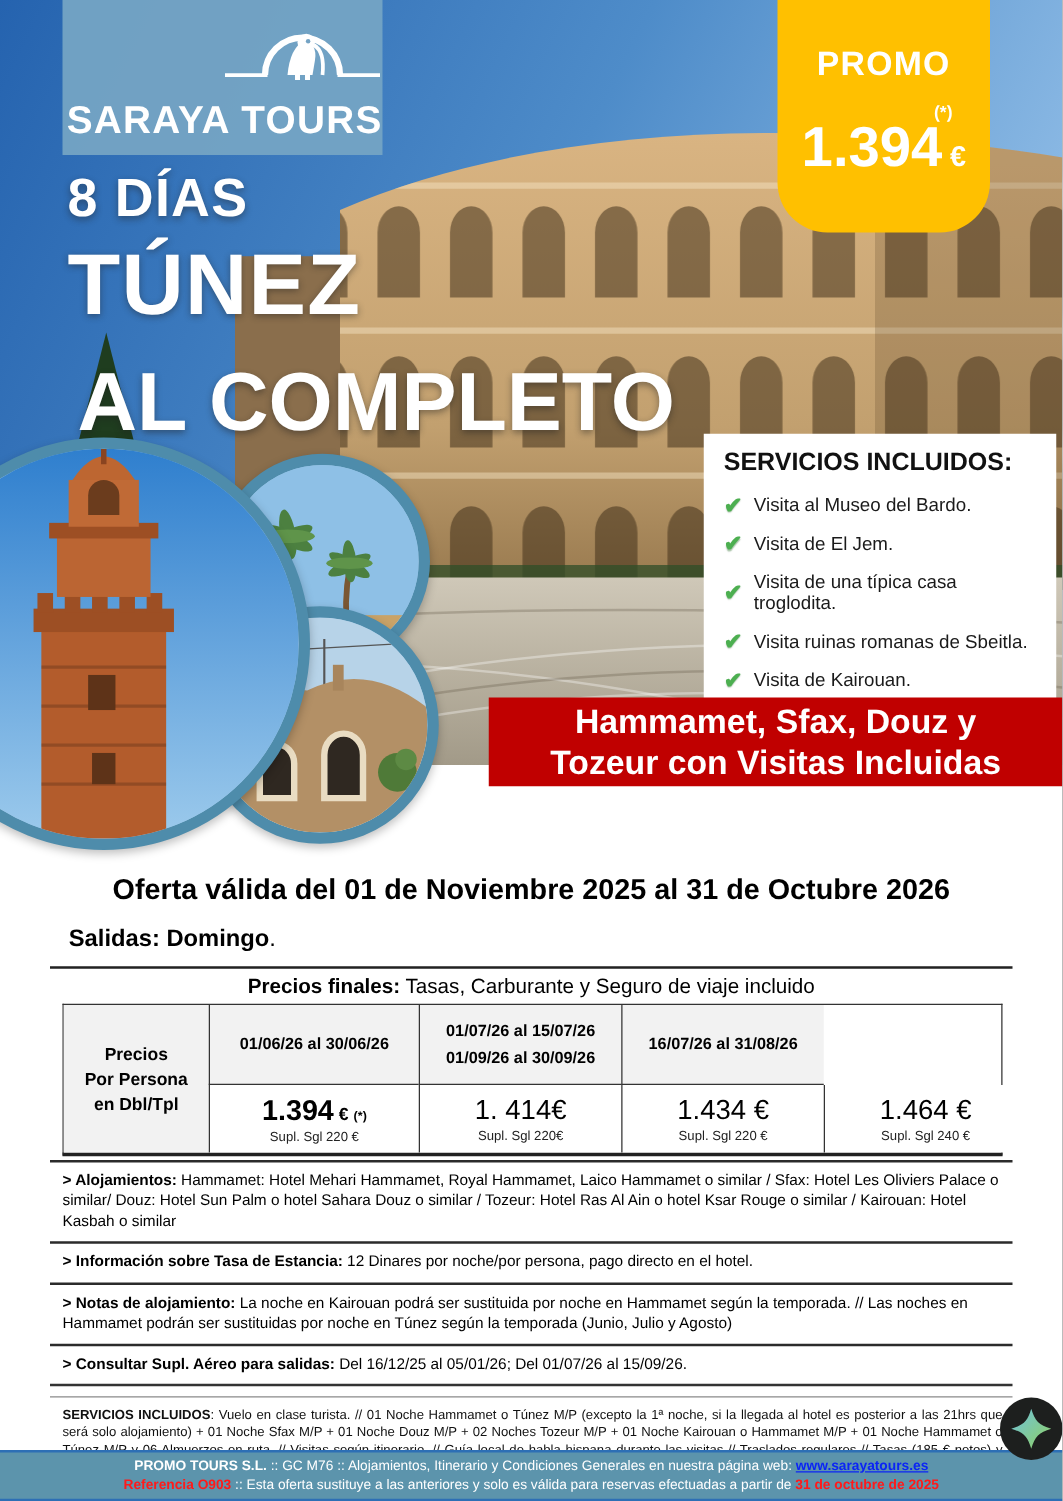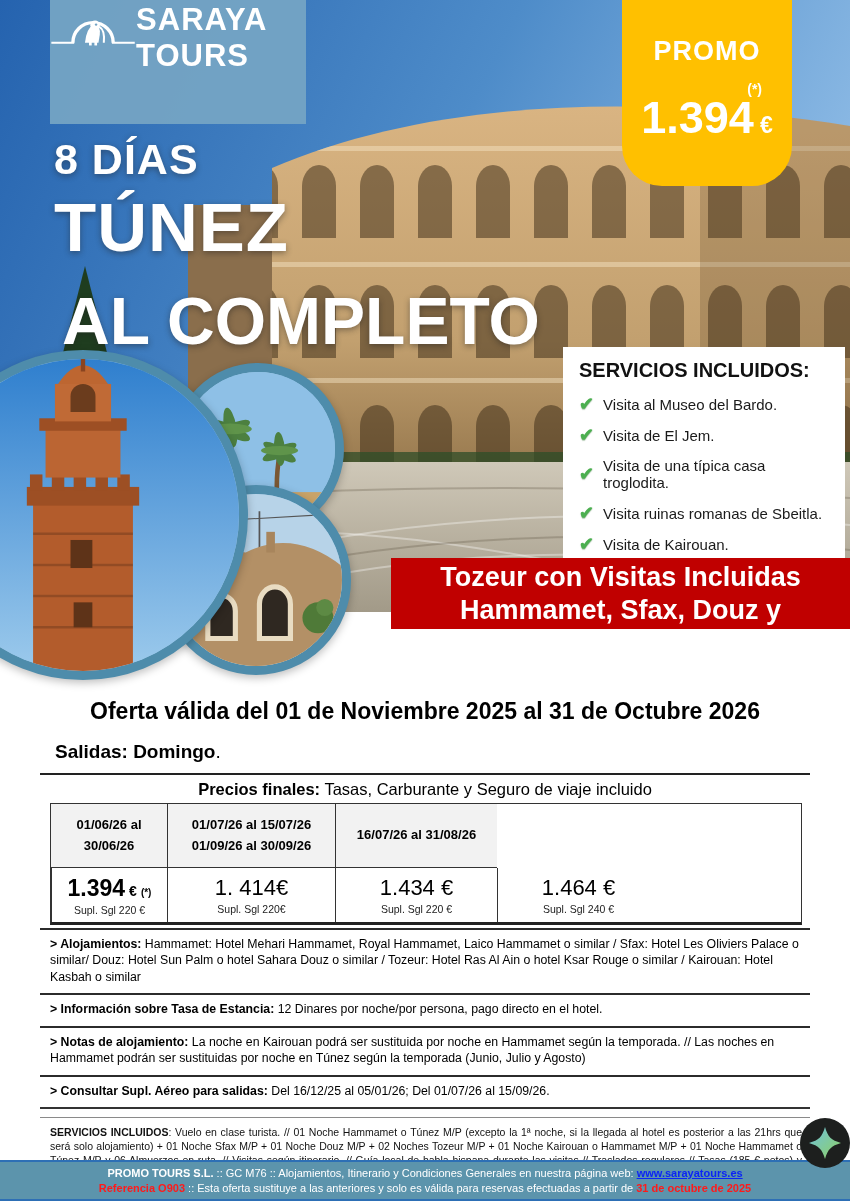--- a/index.html
+++ b/index.html
@@ -5,21 +5,21 @@
   * { margin:0; padding:0; box-sizing:border-box; }
   html,body { background:#888; }
   body { font-family:"Liberation Sans", sans-serif; }
   .page{ position:relative; width:850px; height:1201px; margin:0 auto; background:#fff; overflow:hidden; }
 
   
   .hero{ position:absolute; top:0; left:0; width:850px; height:612px; }
   .hero-backdrop{ position:absolute; inset:0; }
 
   .logo-box{ position:absolute; left:50px; top:0; width:256px; height:124px;
-    background:rgba(116,163,196,.96); display:flex; flex-direction:row; align-items:flex-start; justify-content:flex-end;
+    background:rgba(116,163,196,.96); display:flex; flex-direction:column; align-items:flex-end; justify-content:flex-end;
     padding-bottom:10px; z-index:3; }
   .logo-name{ color:#fff; font-weight:bold; font-size:31px; letter-spacing:1px; margin-top:2px; }
 
   .promo-badge{ position:absolute; left:622px; top:0; width:170px; height:186px; background:#FFC000;
     border-radius:0 0 40px 40px; z-index:3; color:#fff; text-align:center; }
   .promo-word{ font-size:27px; font-weight:800; margin-top:36px; letter-spacing:1px; }
   .promo-star{ font-size:14px; font-weight:bold; text-align:right; padding-right:30px; margin-top:14px; }
   .promo-price{ display:flex; align-items:baseline; justify-content:center; gap:6px; margin-top:-2px; }
   .promo-price .num{ font-size:45px; font-weight:800; line-height:1; }
   .promo-price .cur{ font-size:23px; font-weight:800; }
@@ -212,22 +212,22 @@
         <span class="check">✔</span>
         <span class="service-text">Visita de Kairouan.</span>
       </div>
       <div class="service-item">
         <span class="check">✔</span>
         <span class="service-text">Visita de Cartago y Sidi Bou Said.</span>
       </div>
     </div>
 
     <div class="red-banner">
+      <div>Hammamet, Sfax, Douz y</div>
       <div>Tozeur con Visitas Incluidas</div>
-      <div>Hammamet, Sfax, Douz y</div>
     </div>
 
     <div class="circle circle-palm">
       <svg viewBox="0 0 100 100" preserveAspectRatio="none">
         <rect width="100" height="100" fill="#8ec0e6"></rect>
         <rect y="78" width="100" height="22" fill="#c9a368"></rect>
         <g stroke="#7a5733" stroke-width="3" fill="none">
           <path d="M30,88 q4,-28 2,-48"></path>
             <path d="M63,90 q-2,-20 1,-36"></path>
         </g>
@@ -299,20 +299,25 @@
 
   <div class="main">
     <div class="offer-validity">Oferta válida del 01 de Noviembre 2025 al 31 de Octubre 2026</div>
 
     <div class="departures"><b>Salidas: Domingo</b><span>.</span></div>
 
     <div class="table-toprule"></div>
     <div class="table-caption"><b>Precios finales:</b><span> Tasas, Carburante y Seguro de viaje incluido</span></div>
 
     <div class="ptable">
+      <div class="cell-rowlabel">
+        <span>Precios</span>
+        <span>Por Persona</span>
+        <span>en Dbl/Tpl</span>
+      </div>
       <div class="cell-date">
         <span>01/06/26 al 30/06/26</span>
       </div>
       <div class="cell-date">
         <span>01/07/26 al 15/07/26</span>
         <span>01/09/26 al 30/09/26</span>
       </div>
       <div class="cell-date">
         <span>16/07/26 al 31/08/26</span>
       </div>

